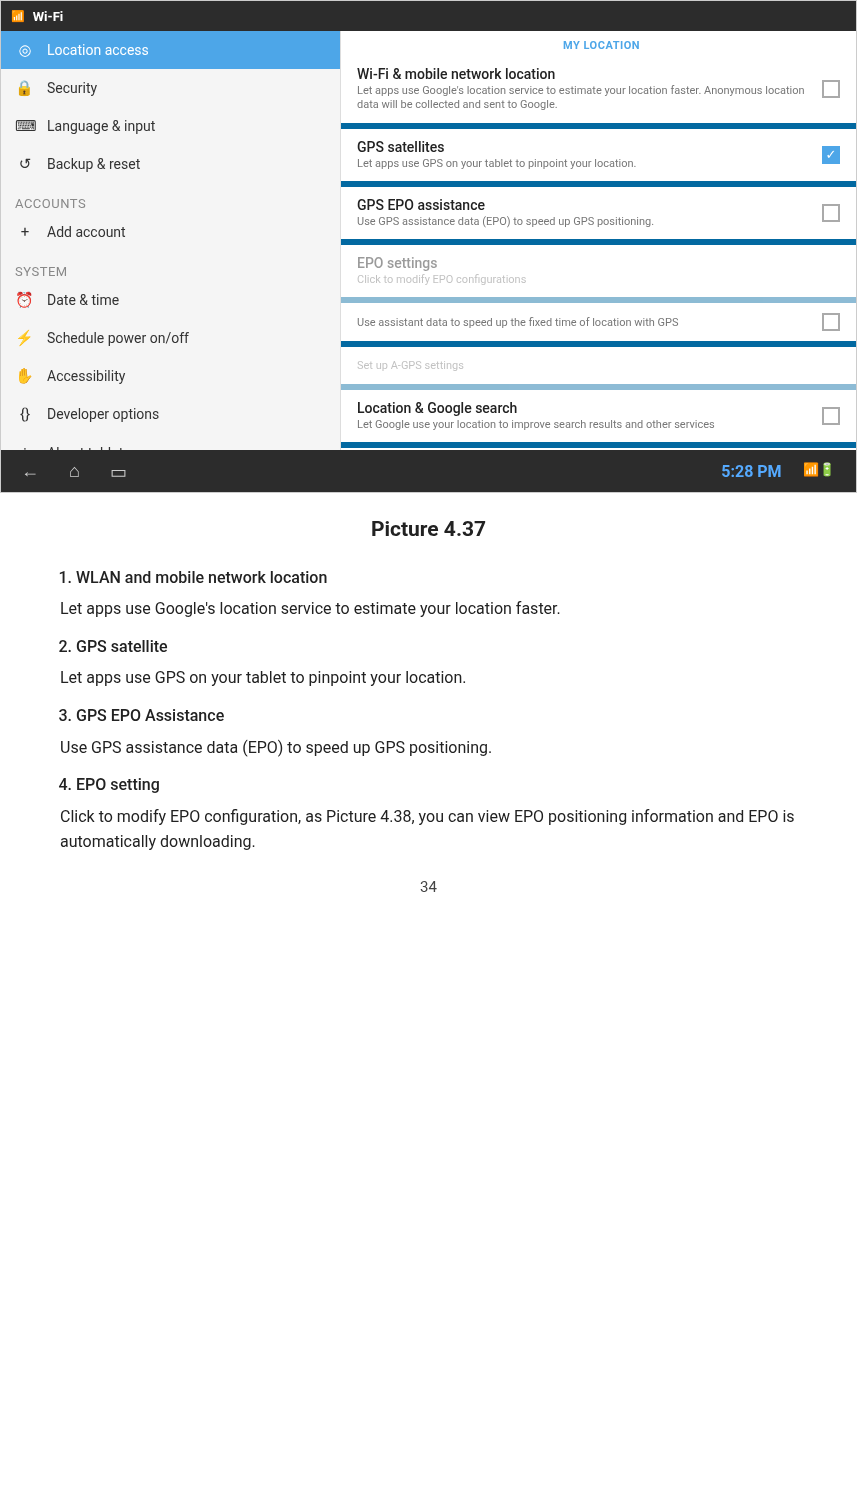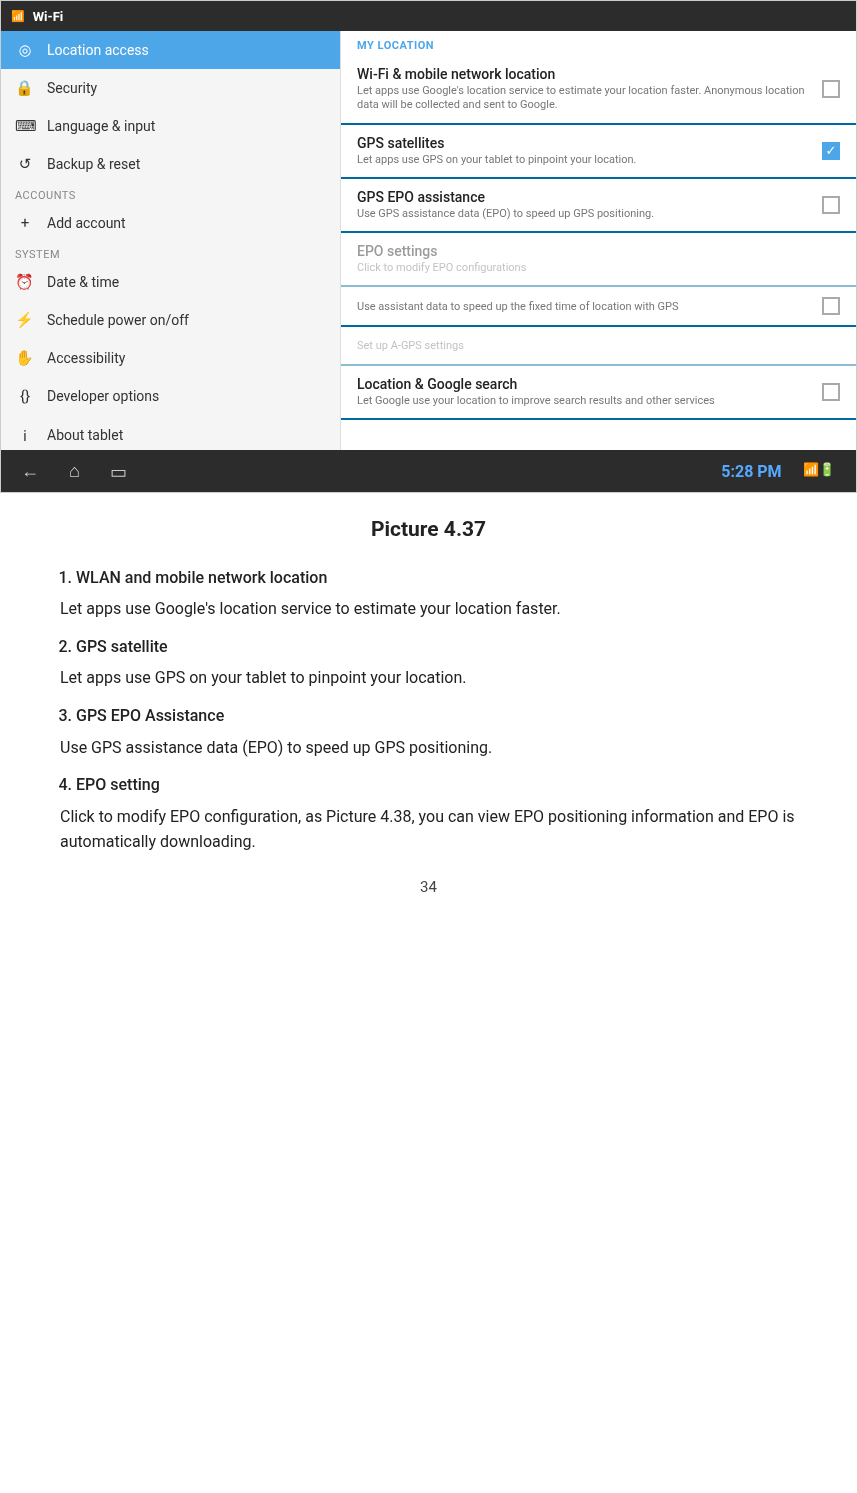--- a/index.html
+++ b/index.html
@@ -54,25 +54,26 @@
       gap: 12px;
       cursor: pointer;
       color: #333;
     }
     .sidebar-item.active {
       background: #4da6e8;
       color: #fff;
     }
 
     .sidebar-section-label {
-      font-size: 11px;
+      font-size: 13px;
       color: #888;
       padding: 6px 14px 2px 14px;
       text-transform: uppercase;
       letter-spacing: 0.5px;
+      margin-top: 7px;
     }
 
     .sidebar-icon {
       width: 20px;
       text-align: center;
       font-size: 15px;
     }
 
     
     .content-panel {
@@ -82,27 +83,28 @@
       padding: 0;
     }
 
     .section-header {
       font-size: 11px;
       color: #4da6e8;
       padding: 8px 10px 4px 16px;
       letter-spacing: 0.5px;
       text-transform: uppercase;
       font-weight: bold;
+      text-align: center;
     }
 
     .option-row {
       display: flex;
       align-items: center;
       padding: 10px 16px;
-      border-bottom: 2px solid #0369a1;
+      border-bottom: 6px solid #0369a1;
       cursor: pointer;
     }
     .option-row.disabled { opacity: 0.45; cursor: default; }
 
     .option-text { flex: 1; }
     .option-title {
       font-size: 14px;
       color: #222;
       font-weight: 500;
     }

